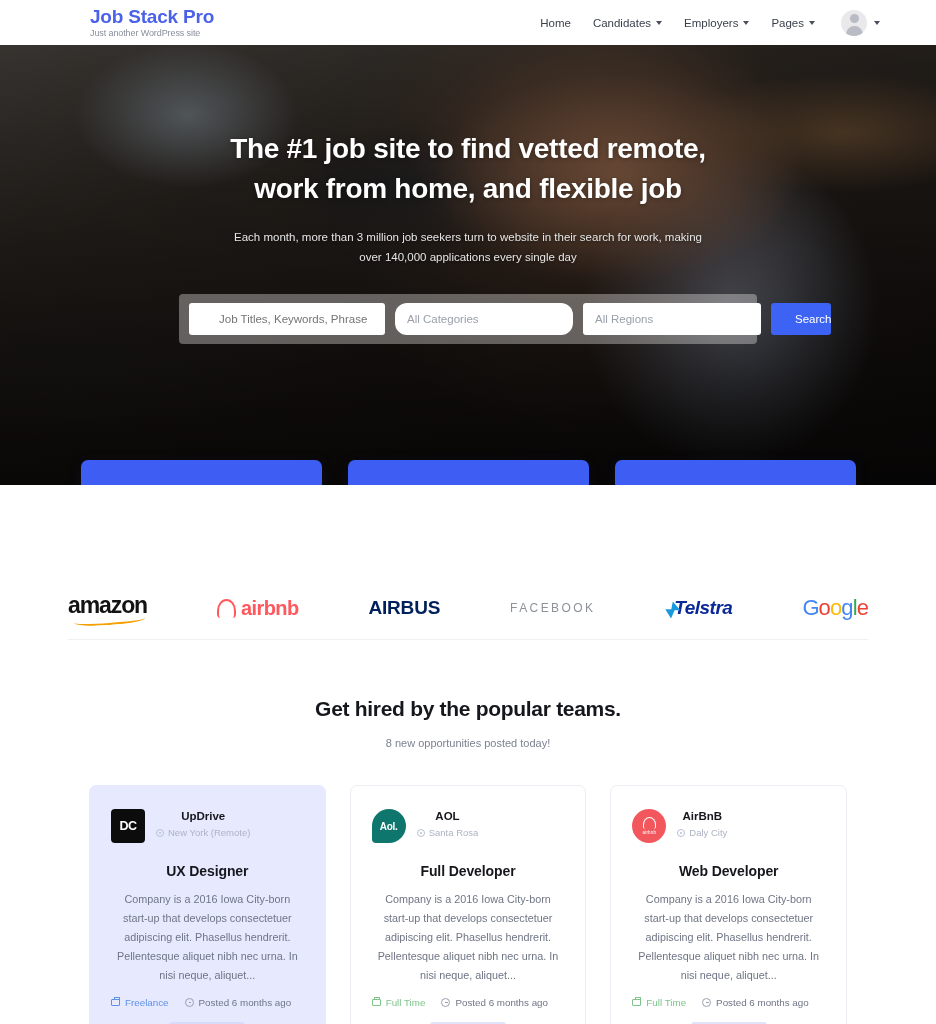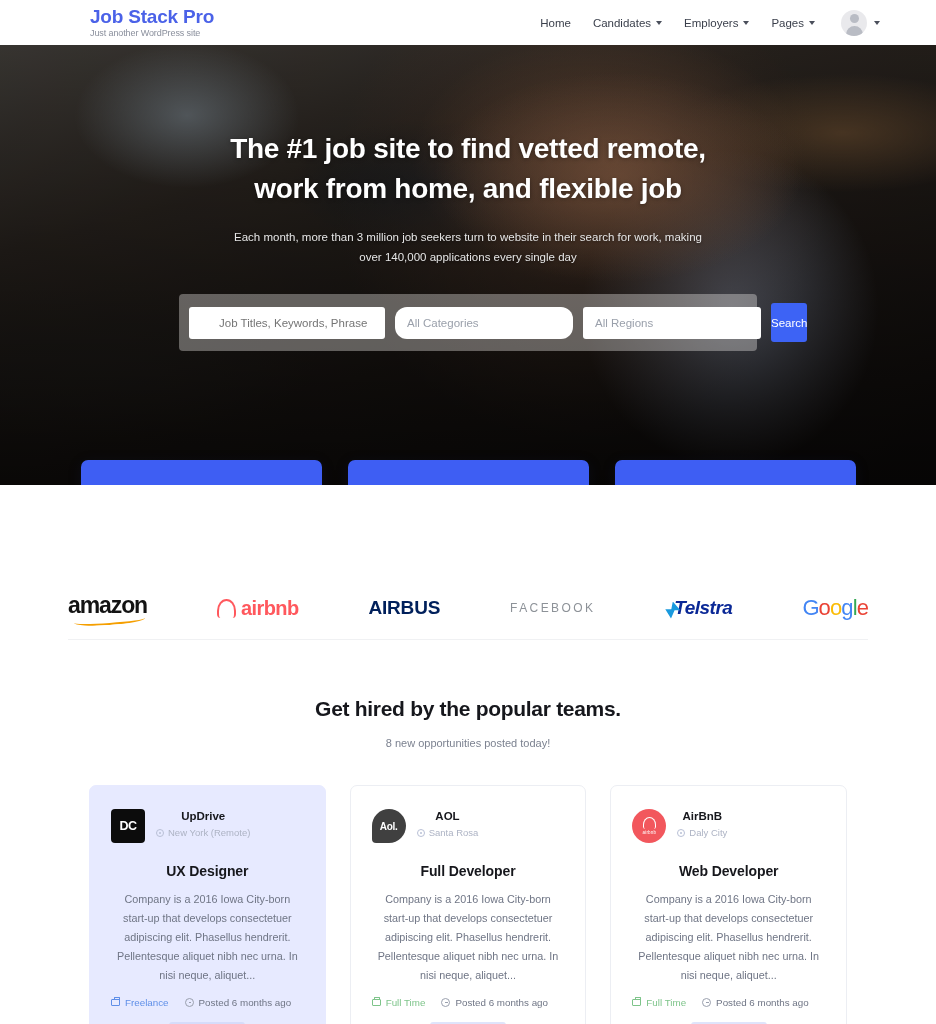--- a/index.html
+++ b/index.html
@@ -152,28 +152,29 @@
     font-family: "Liberation Sans", sans-serif;
     color: #9aa0ab;
     padding: 0 12px;
     outline: none;
   }
   .field-keywords { flex: 0 0 184px; padding-left: 30px; }
   .field-categories { flex: 0 0 140px; border-radius: 12px; }
   .field-regions { flex: 0 0 140px; }
   .search-btn {
     flex: 1 1 auto;
-    height: 39px;
+    height: 32px;
     background: #3d63f5;
     color: #fff;
     border: none;
     border-radius: 3px;
     font-size: 11.5px;
     font-family: "Liberation Sans", sans-serif;
     cursor: pointer;
+    padding-left: 24px;
   }
 
   
   .features {
     position: absolute;
     left: 0; right: 0;
     top: 415px;
     z-index: 6;
     display: flex;
     justify-content: center;
@@ -286,21 +287,21 @@
   .job-logo {
     width: 34px; height: 34px;
     flex: 0 0 34px;
     border-radius: 4px;
     display: flex; align-items: center; justify-content: center;
     font-size: 11px; font-weight: bold; color: #fff;
     overflow: hidden; position: relative;
   }
   .logo-updrive { background: #0c0c0c; letter-spacing: -0.5px; font-size: 12.5px; }
   .logo-aol {
-    background: #404040; border-radius: 50% 50% 50% 12%;
+    background: #0f766e; border-radius: 50% 50% 50% 12%;
     font-size: 10px; letter-spacing: -0.3px;
   }
   .logo-airbnb-card {
     background: #f2575d; border-radius: 50%;
     flex-direction: column; gap: 1px;
   }
   .logo-airbnb-card .mk {
     width: 13px; height: 12px;
     border: 1.6px solid #fff;
     border-radius: 50% 50% 16% 16% / 64% 64% 20% 20%;

